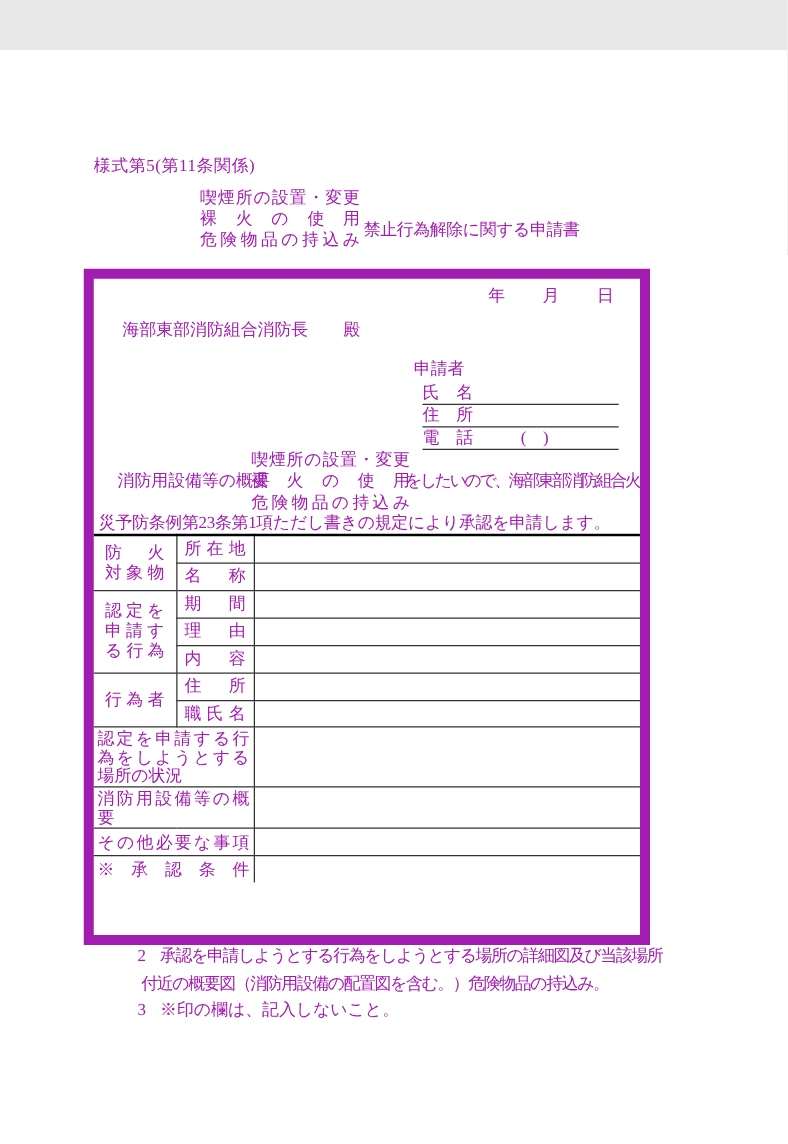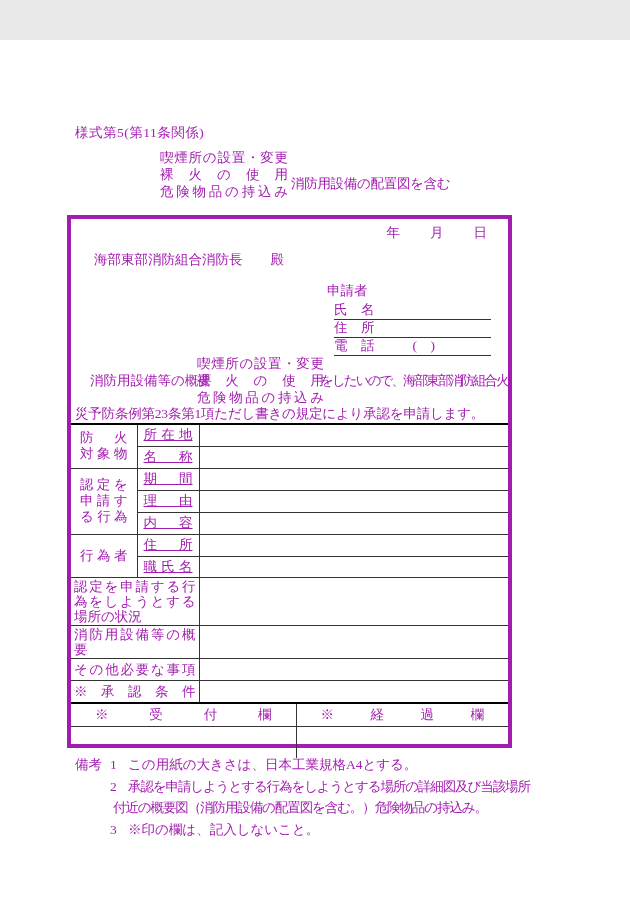--- a/index.html
+++ b/index.html
@@ -23,21 +23,21 @@
     text-align:justify;text-align-last:justify;
     white-space:nowrap;
   }
   .title-choice{left:160px;top:109px;}
   .main-title{left:291px;top:135px;letter-spacing:-0.3px;}
 
   
   .app-box{
     left:67px;top:175px;
     width:437px;height:525px;
-    border:4px solid #a21caf;
+    border:8px solid #a21caf;
   }
   .box-top{position:relative;height:204px;}
   .date-line{top:5px;right:20px;letter-spacing:1px;}
   .addressee{left:23px;top:32px;}
   .honorific{margin-left:28px;}
   .applicant-label{left:256px;top:63px;text-align:right;}
   .fields{left:263px;top:83px;width:157px;}
   .field-row{height:17px;line-height:16px;border-bottom:1px solid #333;white-space:nowrap;}
   .paren{margin-left:38px;}
 
@@ -57,21 +57,21 @@
 
   .group-label{
     vertical-align:middle;
     white-space:pre-line;
     text-align:justify;text-align-last:justify;
     padding:0 9px;line-height:16px;
   }
   .sub-label{
     vertical-align:middle;
     text-align:justify;text-align-last:justify;
-    padding:0 6px;white-space:nowrap;text-decoration:underline;
+    padding:0 6px;white-space:nowrap;
   }
   .full-label{
     vertical-align:middle;
     text-align:justify;
     padding:1px 3px;line-height:15px;
   }
   .full-label.just-last{text-align-last:justify;white-space:nowrap;}
   .wrap-label{word-break:break-all;}
 
   .bottom-table{border-top:2px solid #000;}
@@ -96,21 +96,21 @@
 
 <div class="page">
 
   <div class="abs form-number">様式第5(第11条関係)</div>
 
   <div class="abs choice-block title-choice">
     <div class="choice-line">喫煙所の設置・変更</div>
     <div class="choice-line">裸火の使用</div>
     <div class="choice-line">危険物品の持込み</div>
   </div>
-  <div class="abs main-title">消防用設備の配置図を含む</div>
+  <div class="abs main-title">禁止行為解除に関する申請書</div>
 
   <div class="abs app-box">
 
     <div class="box-top">
       <div class="abs date-line">年　　月　　日</div>
 
       <div class="abs addressee"><span>海部東部消防組合消防長</span><span class="honorific">殿</span></div>
 
       <div class="abs applicant-label">申請者</div>
 
@@ -183,38 +183,21 @@
         <td class="full-label just-last" colspan="2">その他必要な事項</td>
         <td></td>
       </tr>
       <tr style="height:22px">
         <td class="full-label just-last" colspan="2">※承認条件</td>
         <td></td>
       </tr>
     </tbody>
       </table>
 
-    <table class="bottom-table">
-      <colgroup>
-          <col style="width:225px">
-          <col style="width:212px">
-        </colgroup>
-      <tbody>
-          <tr>
-        <td class="bt-header">※受付欄</td>
-        <td class="bt-header">※経過欄</td>
-      </tr>
-      <tr style="height:31px">
-        <td></td>
-        <td></td>
-      </tr>
-    </tbody>
-      </table>
   </div>
 
   <div class="abs notes">
-    <div class="note-line"><span class="n-label">備考</span><span class="n-num">1</span><span>この用紙の大きさは、日本工業規格A4とする。</span></div>
     <div class="note-line"><span class="n-label"></span><span class="n-num">2</span><span class="tight">承認を申請しようとする行為をしようとする場所の詳細図及び当該場所</span></div>
     <div class="note-line cont"><span class="tight">付近の概要図（消防用設備の配置図を含む。）危険物品の持込み。</span></div>
     <div class="note-line"><span class="n-label"></span><span class="n-num">3</span><span>※印の欄は、記入しないこと。</span></div>
   </div>
 
 </div>
 
 </body></html>

